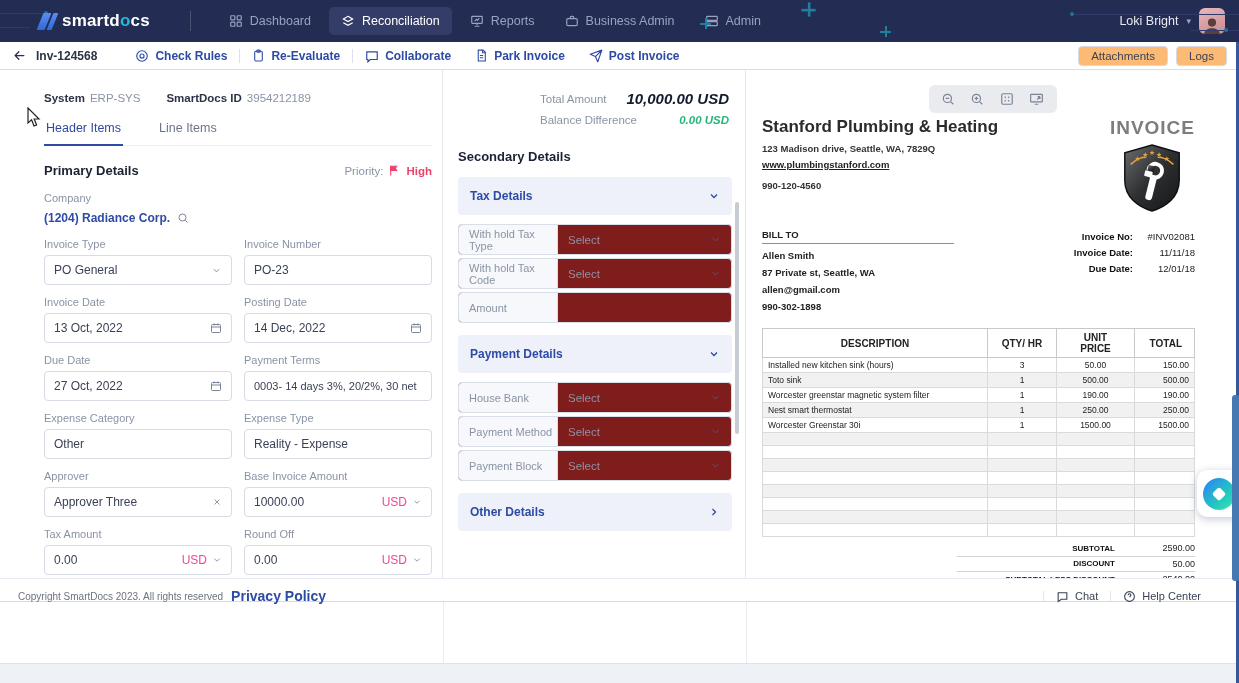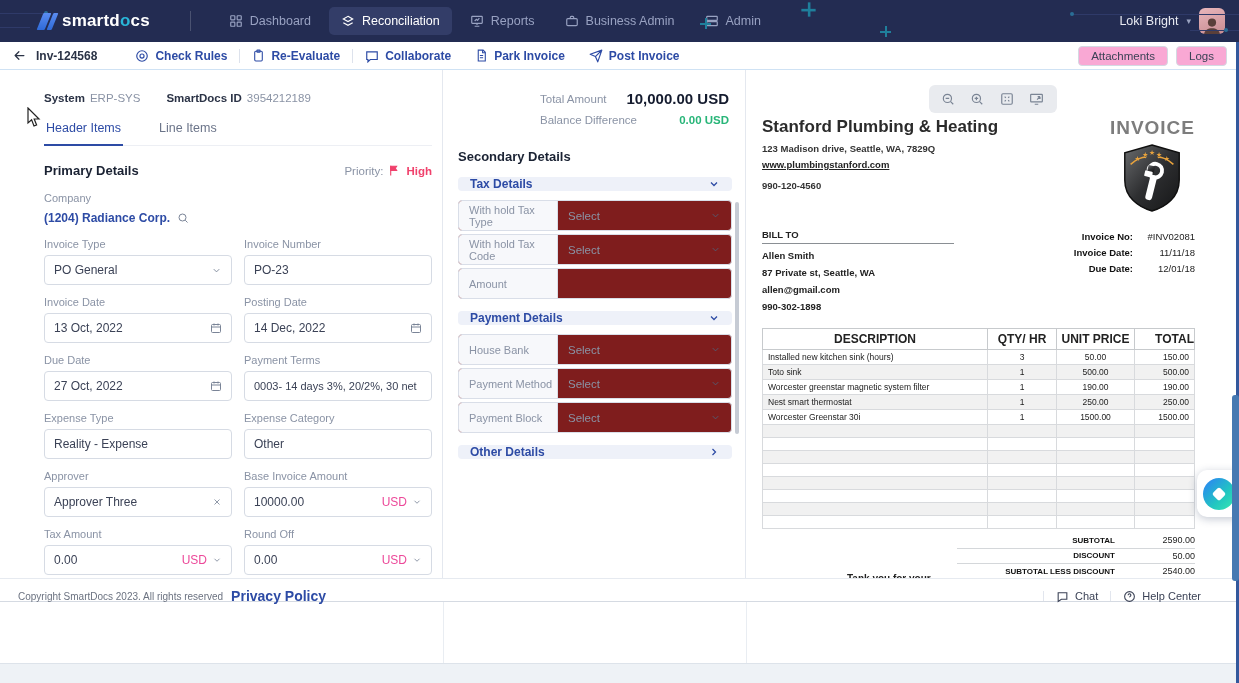--- a/index.html
+++ b/index.html
@@ -32,21 +32,21 @@
   .plus::before { left:5px; top:0; width:1.5px; height:11px; }
   .plus::after { left:0; top:5px; width:11px; height:1.5px; }
 
   
   .toolbar { height:28px; background:#fff; border-bottom:1px solid #cfe2f4; display:flex; align-items:center; padding:0 12px; }
   .tb-back { display:flex; align-items:center; gap:9px; color:#2b3346; font-size:12px; font-weight:bold; margin-right:26px; cursor:pointer; }
   .tb-actions { display:flex; align-items:center; }
   .tb-action { display:flex; align-items:center; gap:6px; color:#2d4ba5; font-size:12px; font-weight:bold; padding:0 12px; cursor:pointer; white-space:nowrap; }
   .tb-sep { width:1px; height:14px; background:#dde2ec; }
   .tb-right { margin-left:auto; display:flex; gap:8px; }
-  .tb-btn { border:1px solid #d4d9e2; border-radius:4px; background:#f9a8d4; font-size:11.5px; color:#3b4256; padding:3px 12px; cursor:pointer; font-family:inherit; }
+  .tb-btn { border:1px solid #d4d9e2; border-radius:4px; background:#fdba74; font-size:11.5px; color:#3b4256; padding:3px 12px; cursor:pointer; font-family:inherit; }
 
   
   .main { height:508px; display:flex; position:relative; overflow:hidden; }
   .col-left { width:443px; border-right:1px solid #e4e8ef; padding:0 10px 0 44px; }
   .col-mid { width:303px; border-right:1px solid #e4e8ef; position:relative; }
   .col-right { flex:1; position:relative; }
 
   
   .meta-row { margin-top:22px; display:flex; gap:26px; font-size:11.5px; }
   .meta-pair { display:flex; gap:5px; }
@@ -67,26 +67,26 @@
   .box { height:30px; border:1px solid #d6dbe4; border-radius:4px; background:#fff; display:flex; align-items:center; padding:0 9px; font-size:12px; color:#3b4256; }
   .box .grow { flex:1; overflow:hidden; white-space:nowrap; }
   .box .cur { color:#ec4899; margin-right:5px; }
   .chev { color:#7a8497; }
   .icon-btn { color:#7a8497; }
 
   
   .amounts { margin:20px 16px 0 0; }
   .amt-row { display:flex; align-items:center; padding-left:97px; margin-bottom:7px; }
   .amt-label { font-size:11.5px; color:#8a93a5; }
-  .amt-value { margin-left:auto; }
+  .amt-value { margin-left:auto;font-style:italic; }
   .amt-total { font-size:15px; font-weight:bold; color:#141b2e; }
   .amt-balance { font-size:11.5px; font-weight:bold; color:#27b578; }
   .sec-wrap { padding:16px 13px 0 15px; }
   .sec-title { font-size:13px; font-weight:bold; color:#1a2233; margin-bottom:13px; }
-  .sec-header { height:14px; background:#eef1f9; border-radius:4px; display:flex; align-items:center; padding:0 12px; color:#2d4ba5; font-size:12px; font-weight:bold; margin-bottom:9px; cursor:pointer; }
+  .sec-header { height:38px; background:#eef1f9; border-radius:4px; display:flex; align-items:center; padding:0 12px; color:#2d4ba5; font-size:12px; font-weight:bold; margin-bottom:9px; cursor:pointer; }
   .sec-header .chev { margin-left:auto; color:#2d4ba5; }
   .sec-rows { margin-bottom:12px; }
   .sec-row { height:31px; border:1px solid #d9dee8; border-radius:4px; display:flex; margin-bottom:3px; overflow:hidden; background:#7f1d1d; }
   .sec-row-label { width:99px; background:#f7f8fb; border-right:1px solid #d9dee8; display:flex; align-items:center; padding-left:10px; font-size:11px; color:#8a93a5; }
   .sec-row-value { flex:1; display:flex; align-items:center; padding:0 10px; font-size:11.5px; color:#8a93a5; cursor:pointer; }
   .sec-row-value .chev { margin-left:auto; color:#525d74; }
   .mid-scrollbar { position:absolute; right:6px; top:132px; width:4px; height:232px; background:#c6cbd4; border-radius:2px; }
 
   
   .preview-toolbar { width:128px; height:28px; background:#e9ebef; border-radius:6px; margin:15px auto 4px; display:flex; align-items:center; justify-content:space-between; padding:0 12px; color:#7a8494; }
@@ -99,21 +99,21 @@
   .inv-head-right { margin-left:auto; display:flex; flex-direction:column; align-items:center; }
   .inv-doc-title { font-size:19px; font-weight:bold; color:#7d7d7d; letter-spacing:1px; }
   .inv-billto-row { display:flex; margin-top:16px; }
   .billto-label { font-size:9.5px; font-weight:bold; color:#222; padding-bottom:3px; border-bottom:1px solid #8a8f94; width:192px; }
   .billto-line { font-size:9.5px; font-weight:bold; color:#222; margin-top:6px; }
   .inv-meta { margin-left:auto; margin-top:2px; }
   .meta-line { display:flex; justify-content:flex-end; margin-bottom:5px; }
   .meta-label { font-size:9.5px; font-weight:bold; color:#111; }
   .meta-value { font-size:9.5px; color:#222; width:62px; text-align:right; }
   table.inv-table { border-collapse:collapse; width:432px; margin-top:16px; border:1px solid #aeb2b6; table-layout:fixed; }
-  .inv-table th { font-size:12px; font-weight:bold; color:#222; border:1px solid #c7cacd; padding:3px 0; }
+  .inv-table th { font-size:10px; font-weight:bold; color:#222; border:1px solid #c7cacd; padding:3px 12px; }
   .inv-table td { font-size:8.5px; color:#222; border:1px solid #d8dadd; padding:2px 5px; height:13px; overflow:hidden; white-space:nowrap; }
   .inv-table tr:nth-child(even) td { background:#f1f1f1; }
   .c-desc { width:225px; } .c-qty { width:69px; text-align:center; } .c-unit { width:78px; text-align:center; } .c-total { width:60px; text-align:right; }
   .inv-bottom { display:flex; margin-top:4px; }
   .thankyou { margin:40px 0 0 85px; font-size:10px; font-weight:bold; color:#222; }
   .totals { margin-left:auto; width:290px; }
   .tot-row { display:flex; align-items:center; height:15.5px; border-bottom:1px solid #d4d7da; }
   .tot-row:last-child { border-bottom:2px solid #555; }
   .tot-label { flex:1; text-align:right; font-size:8px; font-weight:bold; color:#111; padding-right:14px; }
   .tot-value { width:66px; text-align:right; font-size:9px; color:#222; }
@@ -398,29 +398,29 @@
       <div class="field">
         <div class="field-label">Payment Terms</div>
         <div class="box">
           <span class="grow" style="font-size:11px;">0003- 14 days 3%, 20/2%, 30 net</span>
         </div>
       </div>
     </div>
 
     <div class="frow">
       <div class="field">
+        <div class="field-label">Expense Category</div>
+        <div class="box">
+          <span class="grow">Other</span>
+        </div>
+      </div>
+      <div class="field">
         <div class="field-label">Expense Type</div>
         <div class="box">
           <span class="grow">Reality - Expense</span>
-        </div>
-      </div>
-      <div class="field">
-        <div class="field-label">Expense Category</div>
-        <div class="box">
-          <span class="grow">Other</span>
         </div>
       </div>
     </div>
 
     <div class="frow">
       <div class="field">
         <div class="field-label">Approver</div>
         <div class="box">
           <span class="grow">Approver Three</span>
           <span class="icon-btn">

